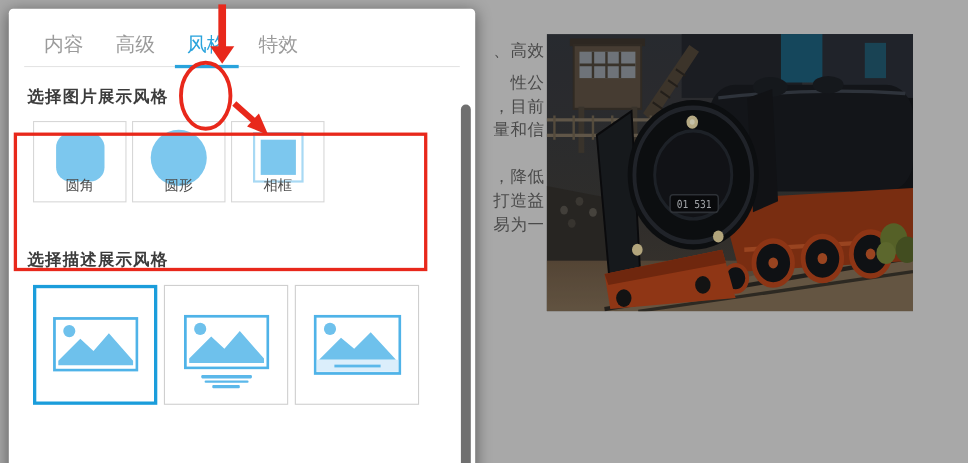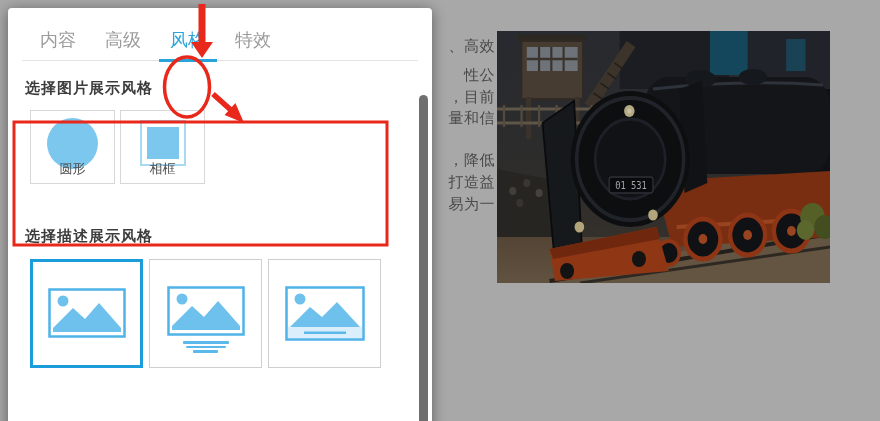--- a/index.html
+++ b/index.html
@@ -165,20 +165,24 @@
     <div class="tab">内容</div>
     <div class="tab">高级</div>
     <div class="tab active">风格</div>
     <div class="tab">特效</div>
   </div>
 
   <div class="sec-title">选择图片展示风格</div>
 
   <div class="cards">
     <div class="card">
+      <div class="shp-rounded"></div>
+      <div class="lbl">圆角</div>
+    </div>
+    <div class="card">
       <div class="shp-circle"></div>
       <div class="lbl">圆形</div>
     </div>
     <div class="card">
       <div class="shp-framed">
           <div class="inner"></div>
         </div>
       <div class="lbl">相框</div>
     </div>
   </div>

